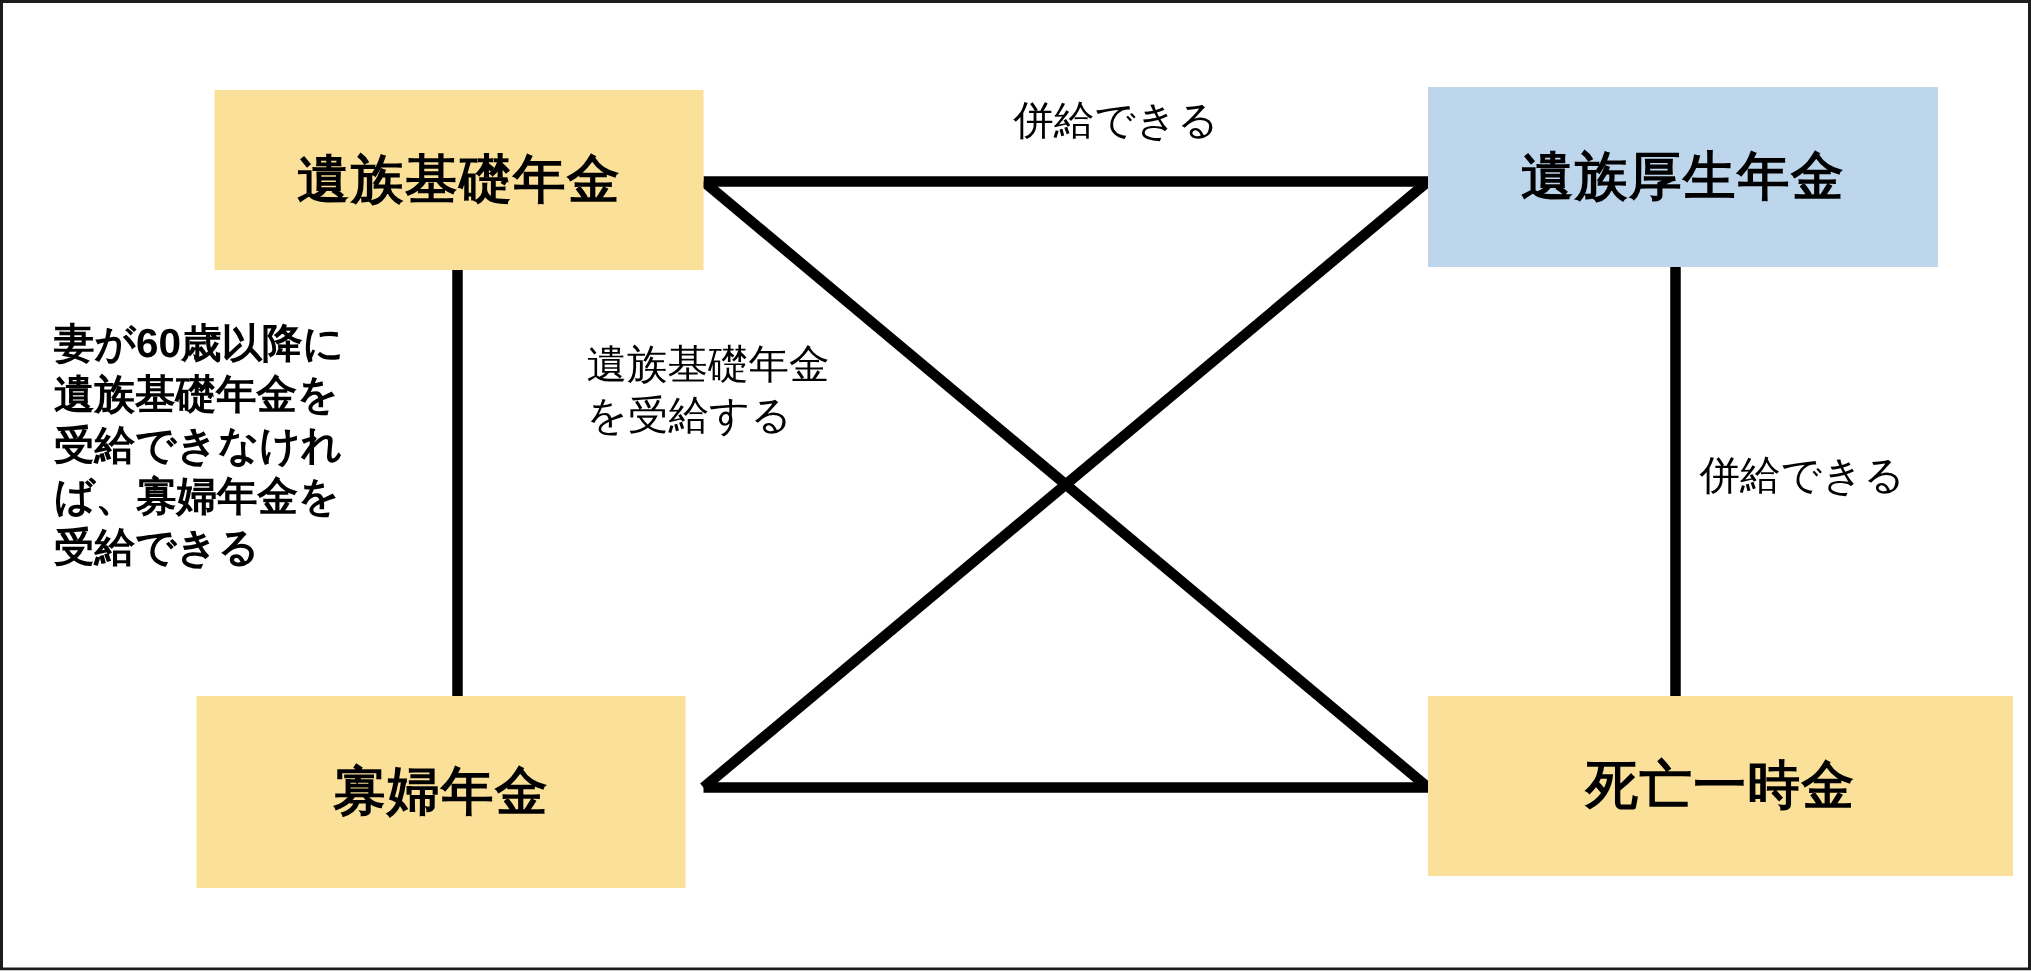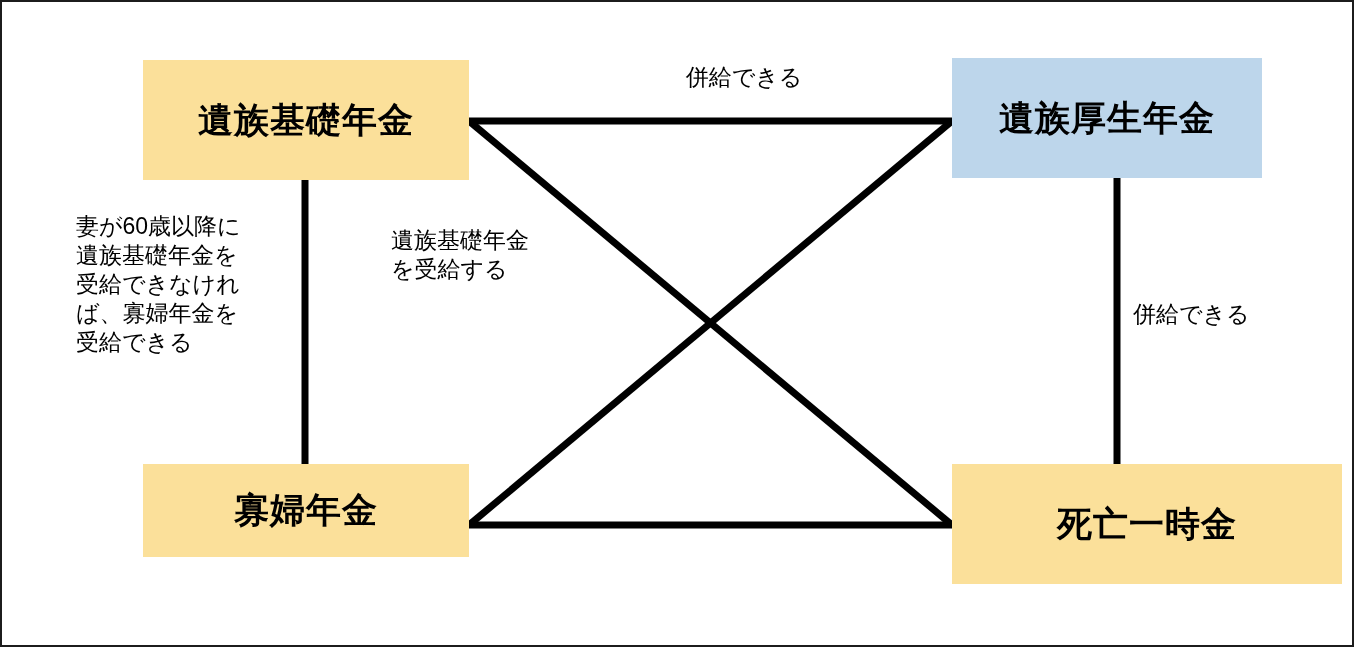--- a/index.html
+++ b/index.html
@@ -36,33 +36,33 @@
     font-size: 35px;
     color: #000000;
     letter-spacing: 1px;
     line-height: 1.1;
     z-index: 3;
   }
   .node-yellow { background: #FBE09A; }
   .node-blue   { background: #BDD6EB; }
 
   #node-izoku-kiso    { left: 141px; top: 58px;  width: 326px; height: 120px; }
-  #node-izoku-kosei   { left: 950px; top: 56px;  width: 310px; height: 120px; }
-  #node-kafu          { left: 141px; top: 462px; width: 326px; height: 93px; justify-content: center; }
+  #node-izoku-kosei   { left: 950px; top: 56px;  width: 340px; height: 120px; }
+  #node-kafu          { left: 129px; top: 462px; width: 326px; height: 128px; justify-content: center; }
   #node-shibou        { left: 950px; top: 462px; width: 390px; height: 120px; }
 
   .edge-label {
     position: absolute;
     color: #000000;
-    font-size: 23px;
+    font-size: 27px;
     line-height: 1.26;
     white-space: pre-line;
     z-index: 4;
   }
-  .lbl-bold { font-weight: normal; margin-left: 40px; }
+  .lbl-bold { font-weight: bold; }
 
   #label-top       { left: 612px;  top: 61px;  width: 260px; text-align: center; }
   #label-left      { left: 34px;   top: 210px; width: 265px; }
   #label-diag-left { left: 389px;  top: 224px; width: 230px; }
   #label-diag-right{ left: 836px;  top: 222px; width: 205px; }
   #label-right     { left: 1131px; top: 298px; width: 210px; }
   #label-bottom    { left: 586px;  top: 538px; width: 320px; }
 </style>
 </head>
 <body>

